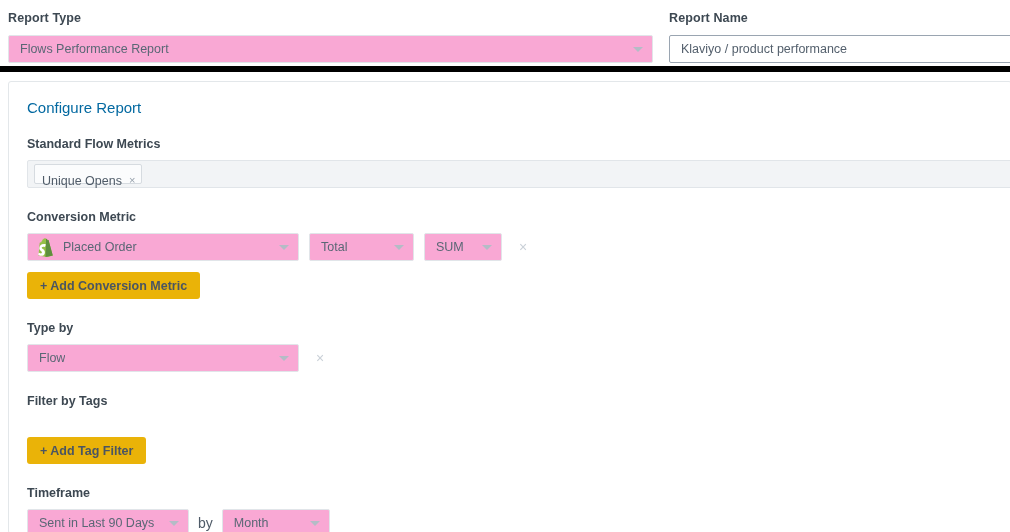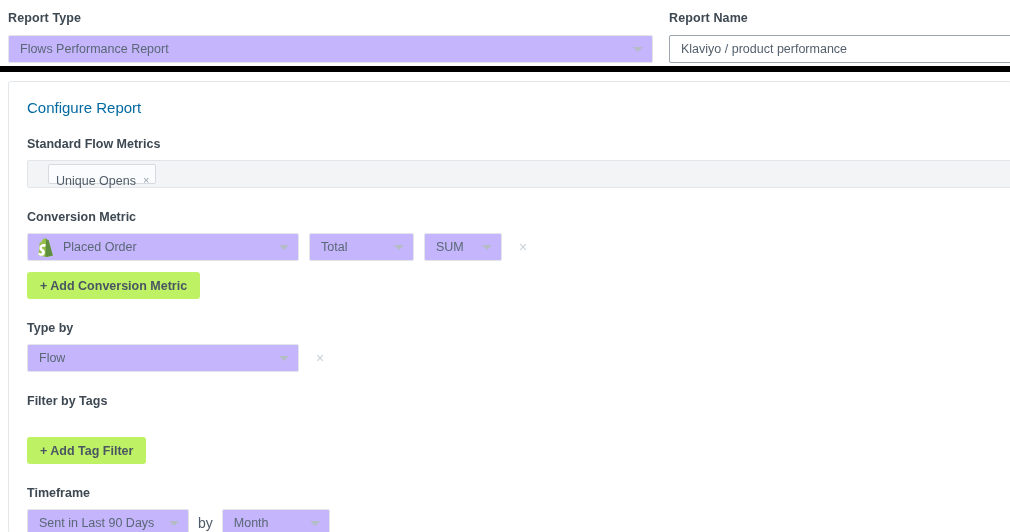--- a/index.html
+++ b/index.html
@@ -47,21 +47,21 @@
     width: 420px;
   }
   .group-label { margin-bottom: 10px; display: block; }
 
   
   .ctl {
     position: relative;
     display: flex;
     align-items: center;
     height: 26px;
-    background: #c4b5fd;
+    background: #f9a8d4;
     border: 1px solid #e1e5e9;
     border-radius: 2px;
     font-size: 12.5px;
     color: #5a6775;
     padding: 0 26px 0 11px;
     white-space: nowrap;
     overflow: hidden;
     cursor: pointer;
     user-select: none;
   }
@@ -135,21 +135,20 @@
     display: inline-flex;
     align-items: center;
     height: 20px;
     background: #fbfcfd;
     border: 1px solid #d6dbe0;
     border-radius: 2px;
     font-size: 12.5px;
     color: #4f5b68;
     padding: 13px 6px 0 7px;
     cursor: default;
-    margin-left: 14px;
   }
   .token .tok-x {
     margin-left: 7px;
     font-size: 11px;
     color: #98a2ad;
     cursor: pointer;
     line-height: 1;
   }
 
   .row {
@@ -179,21 +178,21 @@
     margin-right: 9px;
     margin-left: -2px;
   }
 
   .btn-secondary {
     display: inline-flex;
     align-items: center;
     justify-content: center;
     height: 27px;
     padding: 0 13px;
-    background: #bef264;
+    background: #eab308;
     border: none;
     border-radius: 3px;
     font-size: 12.5px;
     font-weight: bold;
     color: #4a5562;
     font-family: "Liberation Sans", sans-serif;
     cursor: pointer;
     margin-top: 11px;
   }
 

